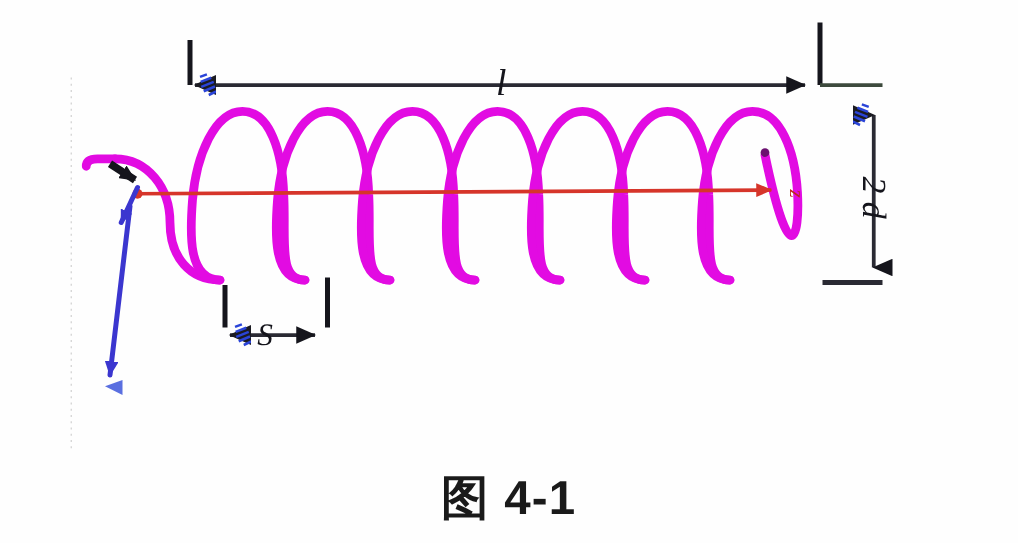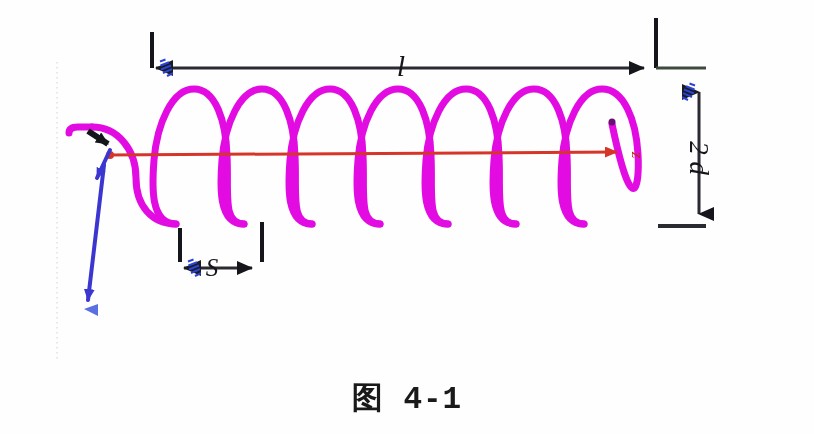--- a/index.html
+++ b/index.html
@@ -33,22 +33,22 @@
     left: 0;
     top: 372px;
     width: 814px;
     height: 52px;
     display: flex;
     align-items: center;
     justify-content: center;
     gap: 34px;
   }
   .caption-label {
-    font-family: Liberation Mono, monospace;
-    font-size: 31px;
+    font-family: Liberation Sans, sans-serif;
+    font-size: 38px;
     font-weight: 700;
     color: #1a1a1a;
     letter-spacing: 1px;
     white-space: nowrap;
   }
   .caption-title {
     font-family: "Liberation Serif", serif;
     font-size: 31px;
     font-weight: 700;
     color: #1a1a1a;

